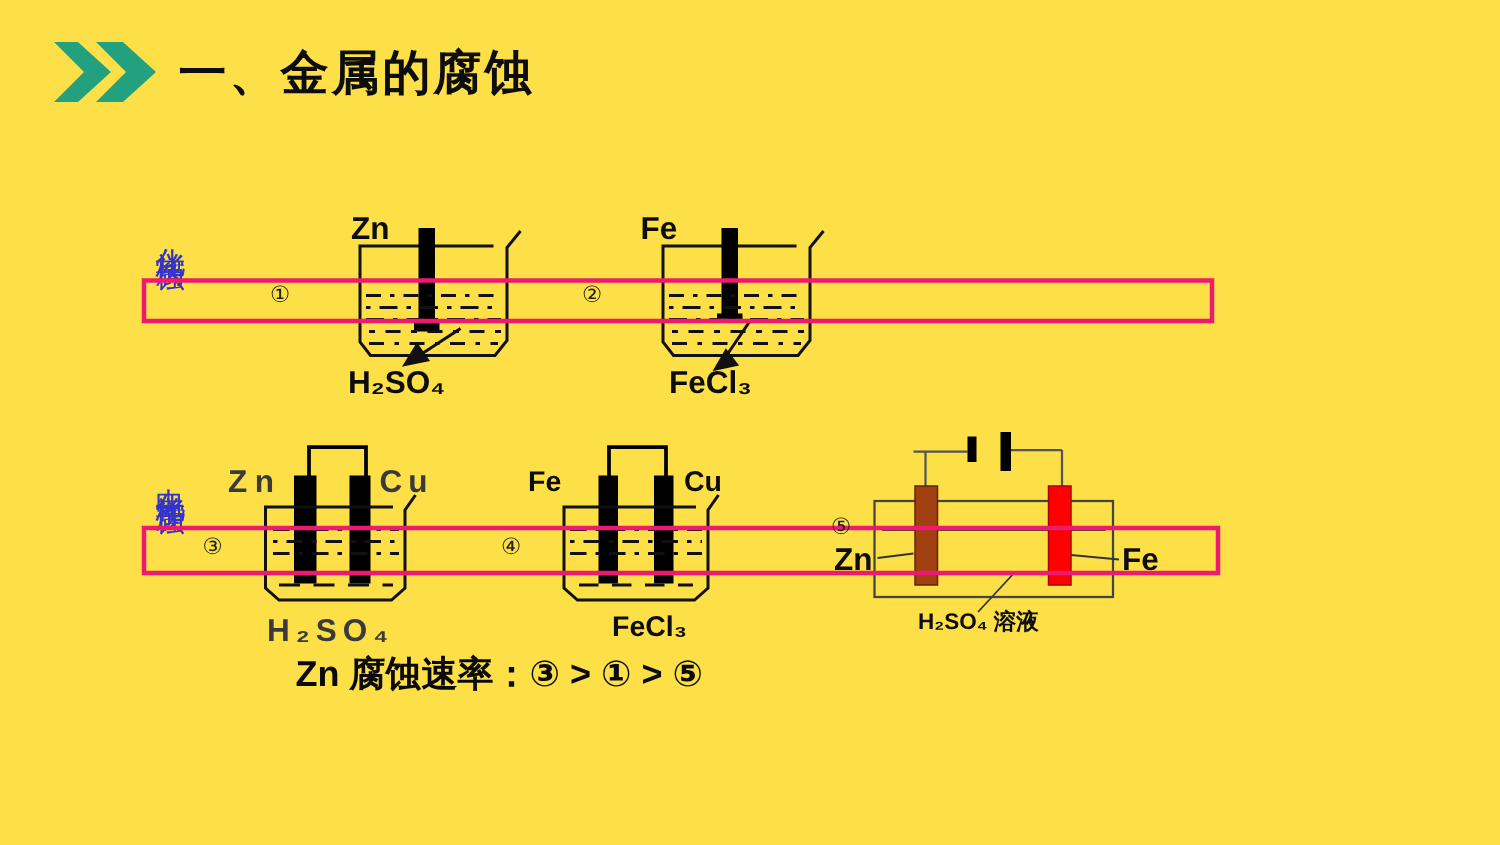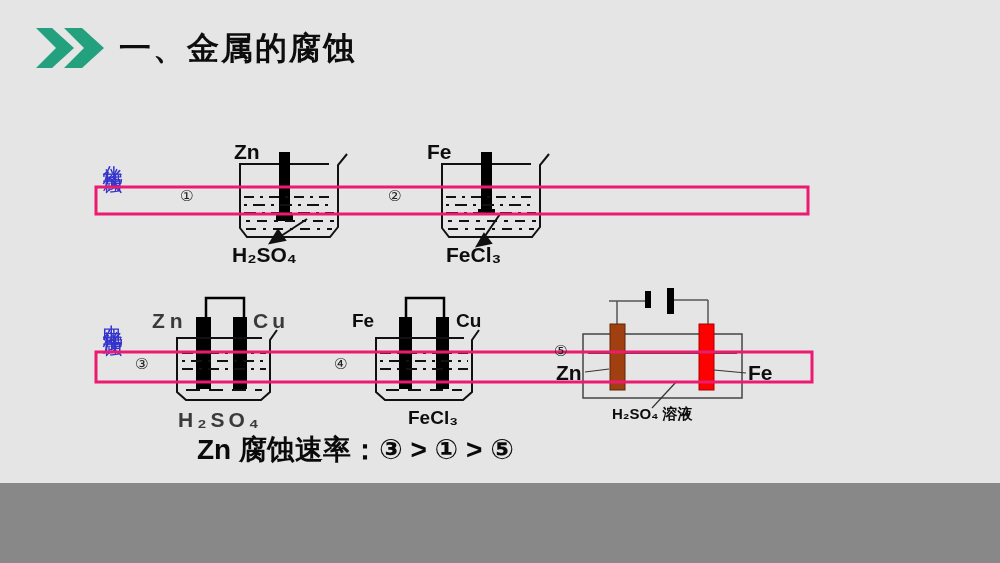--- a/index.html
+++ b/index.html
@@ -1,17 +1,17 @@
 <!DOCTYPE html>
 <html><head>
 <meta charset="utf-8">
 <style>
   html,body{margin:0;padding:0;background:#888;}
   .slide{
-    position:relative;width:1000px;height:483px;background:#e5e5e5;
+    position:relative;width:1000px;height:563px;background:#fde047;
     overflow:hidden;font-family:"Liberation Sans","DejaVu Sans",sans-serif;
   }
   .abs{position:absolute;}
   
   .page-title{
     left:119px;top:27px;font-size:32px;font-weight:900;color:#0d0d0d;
     letter-spacing:2px;
   }
   
   .vlabel{
@@ -28,21 +28,21 @@
   .t-med{font-size:19px;font-weight:bold;fill:#0d0d0d;}
   .t-gray{font-size:21px;font-weight:bold;fill:#3a3a3a;}
   .t-small{font-size:15px;font-weight:bold;fill:#0d0d0d;}
   
   .marker{
     font-size:15px;color:#222;font-weight:400;line-height:15px;
     font-family:"DejaVu Sans",sans-serif;z-index:30;
   }
   
   .conclusions{
-    left:197px;top:438px;font-size:28px;font-weight:bold;color:#0a0a0a;
+    left:197px;top:438px;font-size:24px;font-weight:bold;color:#0a0a0a;
     line-height:23px;z-index:20;
   }
 </style>
 </head>
 <body>
 
 <div class="slide">
 
   <svg class="abs" style="left:36px;top:28px;" width="72" height="40" viewBox="0 0 72 40">
     <polygon points="0,0 16,0 38,20 16,40 0,40 20,20" fill="#23A17E"></polygon>

